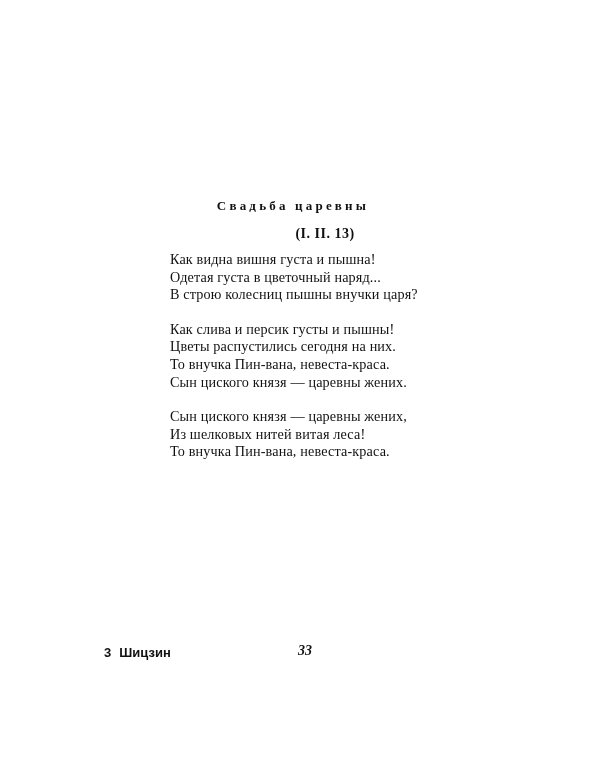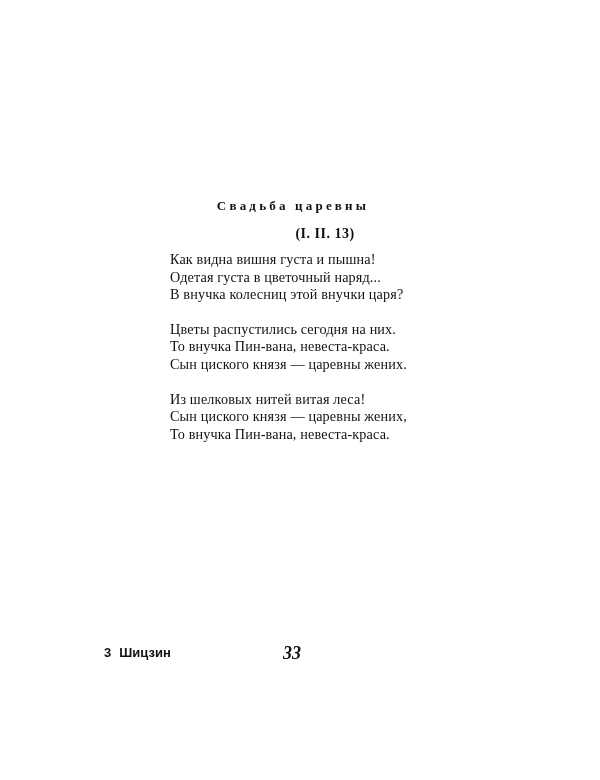--- a/index.html
+++ b/index.html
@@ -51,49 +51,50 @@
       position: absolute;
       left: 104px;
       top: 645px;
       font-family: "Liberation Sans", sans-serif;
       font-weight: bold;
       font-size: 13px;
     }
     .footer-left .sig { margin-right: 8px; }
     .page-number {
       position: absolute;
-      left: 283px;
+      left: 298px;
       top: 643px;
       font-family: "Liberation Serif", serif;
       font-style: italic;
       font-weight: bold;
-      font-size: 18px;
+      font-size: 14px;
       text-align: center;
     }
   </style>
 </head>
 <body>
 
 <h1 class="title">Свадьба царевны</h1>
 <div class="subtitle">(I. II. 13)</div>
 
 <div class="poem">
   <div class="stanza">
     <div class="line">Как видна вишня густа и пышна!</div>
     <div class="line">Одетая густа в цветочный наряд...</div>
-    <div class="line">В внучка колесниц этой внучки царя?</div>
+    <div class="line">В строю колесниц пышны внучки царя?</div>
   </div>
   <div class="stanza">
+    <div class="line">Как слива и персик густы и пышны!</div>
     <div class="line">Цветы распустились сегодня на них.</div>
     <div class="line">То внучка Пин-вана, невеста-краса.</div>
     <div class="line">Сын циского князя — царевны жених.</div>
   </div>
   <div class="stanza">
+    <div class="line">Сын циского князя — царевны жених,</div>
     <div class="line">Из шелковых нитей витая леса!</div>
-    <div class="line">Сын циского князя — царевны жених,</div>
     <div class="line">То внучка Пин-вана, невеста-краса.</div>
   </div>
 </div>
 
 <div class="footer-left">
   <span class="sig">3</span><span>Шицзин</span>
 </div>
 <div class="page-number">33</div>
 
 </body></html>

